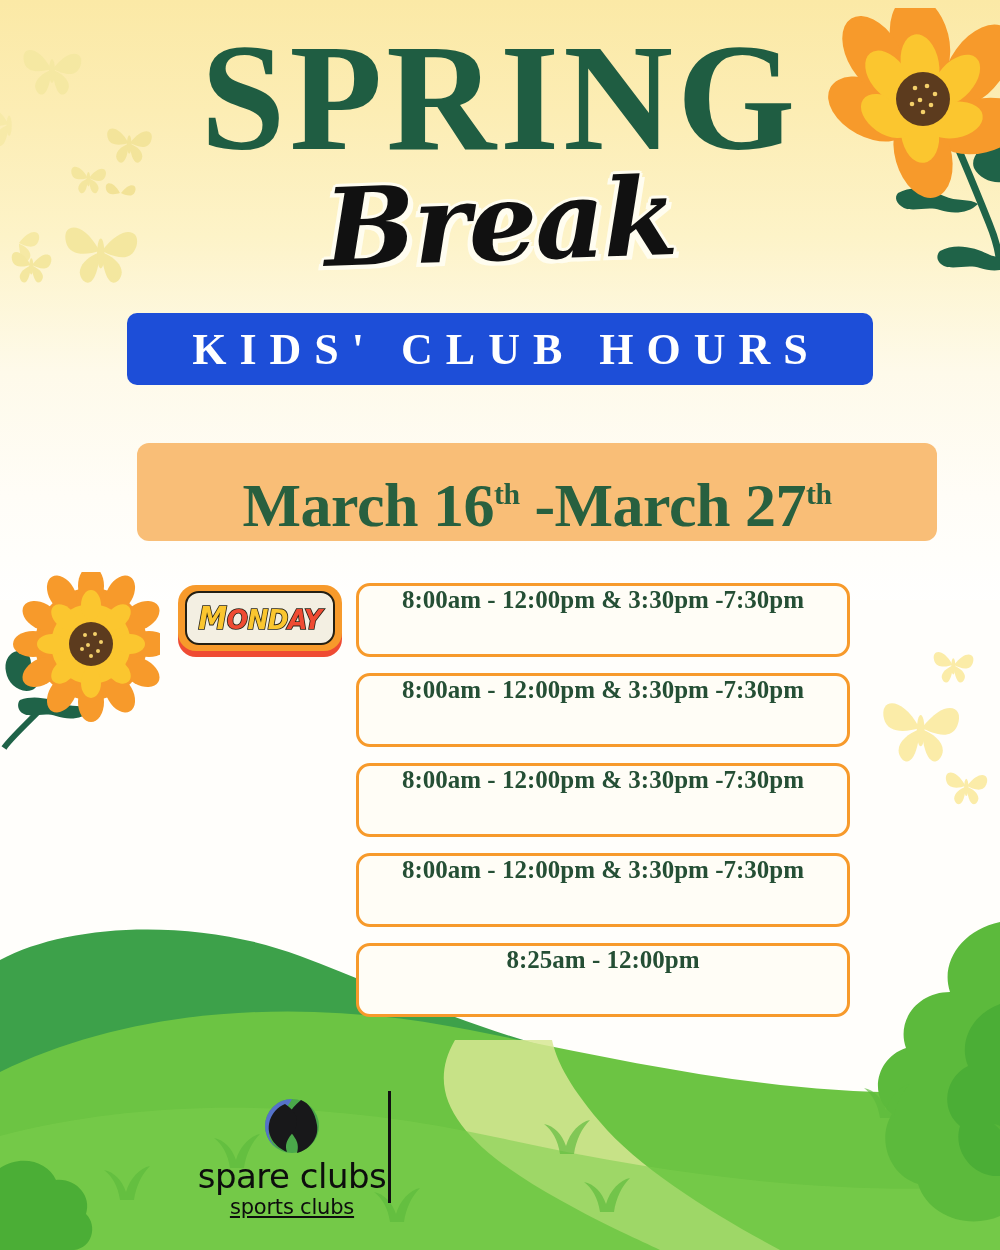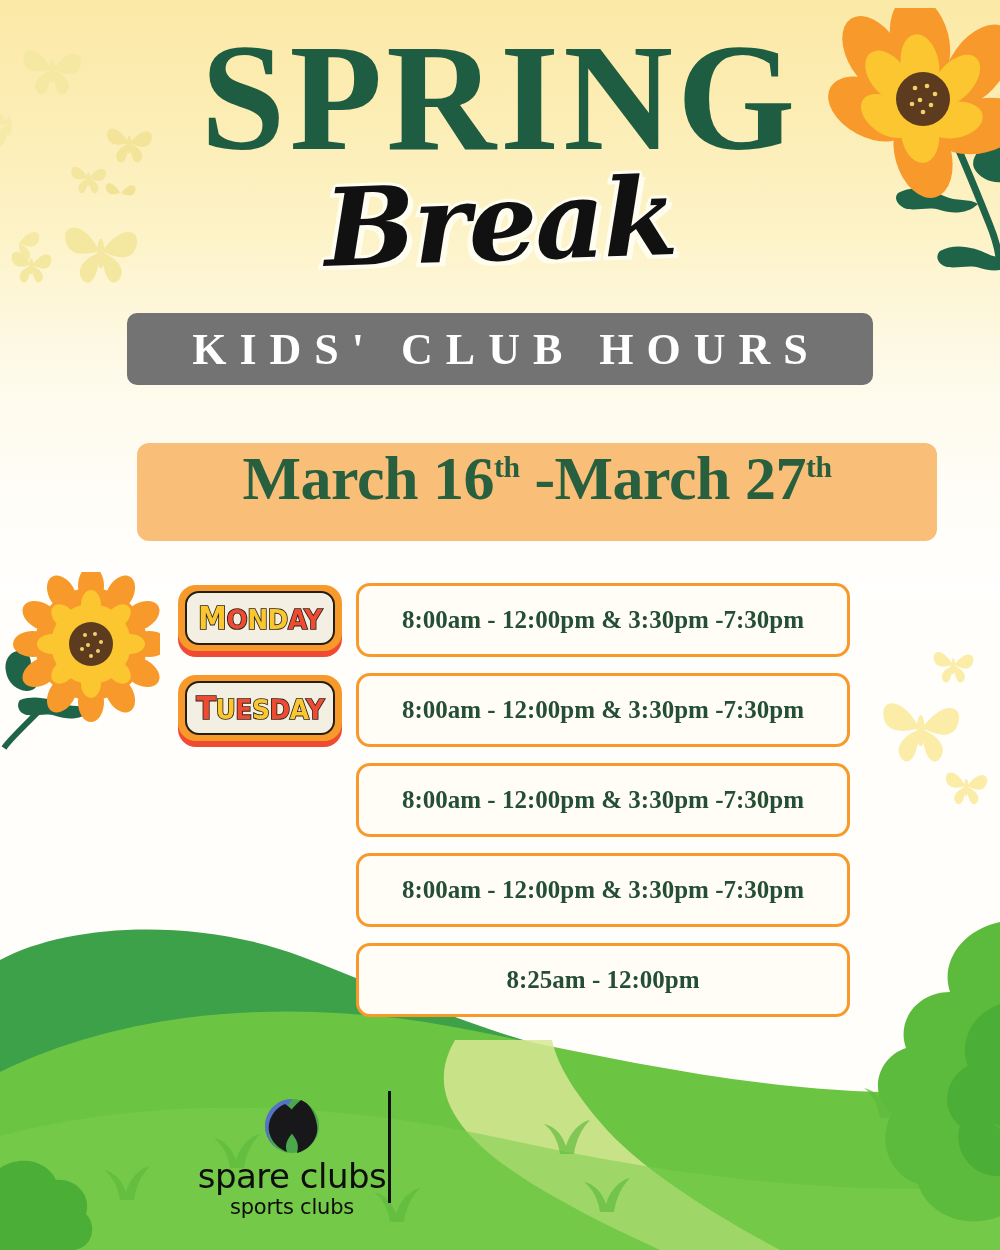--- a/index.html
+++ b/index.html
@@ -50,57 +50,57 @@
     color:#111111;
     letter-spacing:-2px;
     text-shadow:
       3px 0 0 #fffdf0,-3px 0 0 #fffdf0,0 3px 0 #fffdf0,0 -3px 0 #fffdf0,
       2px 2px 0 #fffdf0,-2px 2px 0 #fffdf0,2px -2px 0 #fffdf0,-2px -2px 0 #fffdf0,
       5px 4px 0 #fffdf0,-5px 4px 0 #fffdf0;
     transform:rotate(-2deg);
   }
   .kidsbanner{
     position:absolute;left:127px;top:313px;width:746px;height:72px;
-    background:#737373;
+    background:#1d4ed8;
     border-radius:10px;
     display:flex;align-items:center;justify-content:center;
   }
   .kidsbanner span{
     font-family:"Liberation Serif", serif;
     font-weight:700;
     font-size:44px;
     letter-spacing:13px;
     color:#ffffff;
     padding-left:13px;
   }
   .datebanner{
     position:absolute;left:137px;top:443px;width:800px;height:98px;
     background:#f9be77;
     border-radius:12px;
-    display:flex;align-items:flex-start;justify-content:center;
+    display:flex;align-items:flex-end;justify-content:center;
   }
   .datebanner .dtext{
     font-family:"Liberation Serif", serif;
     font-weight:700;
     font-size:62px;
     color:#28603f;
     white-space:nowrap;
     letter-spacing:-0.5px;
   }
   .datebanner sup{font-size:0.48em;vertical-align:super;line-height:0;}
   
   .schedule{position:absolute;left:0;top:585px;width:1000px;}
   .row{position:relative;height:90px;margin-bottom:0px;}
   .badge{
     position:absolute;left:178px;top:0;
     width:164px;height:66px;
     border-radius:18px;
     background:#f79a2b;
     box-shadow:0 6px 0 0 #ef4b33;
-    display:flex;align-items:center;justify-content:center;
+    display:flex;align-items:center;justify-content:center;font-style:italic;
   }
   .badge .inner{
     width:146px;height:50px;
     border-radius:14px;
     background:#f3efe2;
     border:2.5px solid #231f13;
     display:flex;align-items:center;justify-content:center;
     overflow:hidden;
   }
   .badge .dayname{
@@ -118,21 +118,21 @@
     -webkit-text-stroke:1.6px #231f13;
     paint-order:stroke fill;
   }
   .badge.small .dayname{font-size:21px;}
   .hours{
     position:absolute;left:356px;top:-2px;
     width:488px;height:68px;
     border-radius:14px;
     background:#fffdf6;
     border:3px solid #f79a2b;
-    display:flex;align-items:center;justify-content:center;
+    display:flex;align-items:flex-start;justify-content:center;
   }
   .hours span{
     font-family:"Liberation Serif", serif;
     font-weight:700;
     font-size:25px;
     color:#254f35;
     white-space:nowrap;
   }
   
   .footer{
@@ -141,21 +141,21 @@
   .sparetime{
     position:absolute;left:196px;top:12px;width:192px;text-align:center;
   }
   .sparetime .mark{margin:0 auto;}
   .sparetime .n1{
     font-family:"DejaVu Sans", sans-serif;
     font-weight:400;font-size:34px;color:#0d0d0d;line-height:1.05;letter-spacing:-0.5px;
   }
   .sparetime .n2{
     font-family:"DejaVu Sans", sans-serif;
-    font-weight:400;font-size:21px;color:#0d0d0d;line-height:1.2;letter-spacing:-0.2px;
+    font-weight:400;font-size:21px;color:#0d0d0d;line-height:1.2;letter-spacing:-0.2px;text-decoration:underline;
   }
   .divider{
     position:absolute;left:388px;top:6px;width:3px;height:112px;background:#111111;
   }
   .diamond{
     position:absolute;left:412px;top:16px;width:420px;
   }
   .diamond .top{display:flex;align-items:center;}
   .diamond .dh-name{
     font-family:"DejaVu Sans", sans-serif;
@@ -421,25 +421,20 @@
         <div class="inner">
           <div class="dayname"><b style="color:#fbc62f" class="l1">M</b><b style="color:#ef4b33">O</b><b style="color:#fbc62f">N</b><b style="color:#fbc62f">D</b><b style="color:#ef4b33">A</b><b style="color:#ef4b33">Y</b></div>
         </div>
       </div>
       <div class="hours">
         <span>8:00am - 12:00pm &amp; 3:30pm -7:30pm</span>
       </div>
     </div>
 
     <div class="row">
-      <div class="badge">
-        <div class="inner">
-          <div class="dayname"><b style="color:#ef4b33" class="l1">T</b><b style="color:#fbc62f">U</b><b style="color:#ef4b33">E</b><b style="color:#fbc62f">S</b><b style="color:#ef4b33">D</b><b style="color:#fbc62f">A</b><b style="color:#ef4b33">Y</b></div>
-        </div>
-      </div>
       <div class="hours">
         <span>8:00am - 12:00pm &amp; 3:30pm -7:30pm</span>
       </div>
     </div>
 
     <div class="row">
       <div class="hours">
         <span>8:00am - 12:00pm &amp; 3:30pm -7:30pm</span>
       </div>
     </div>

